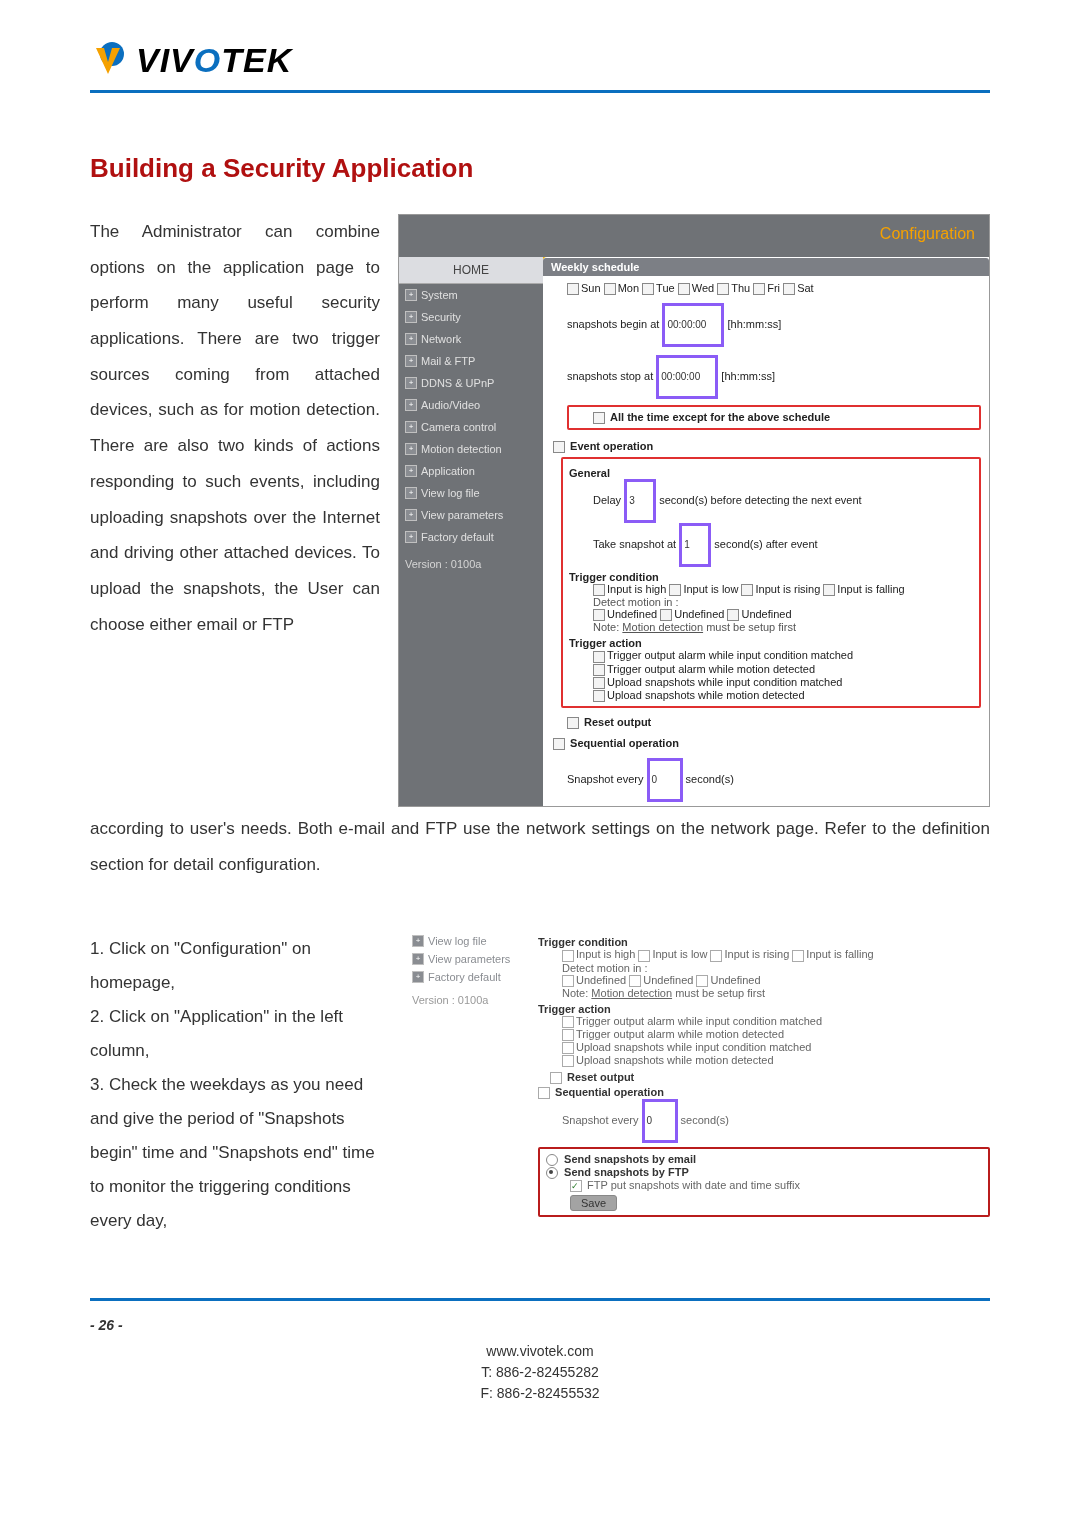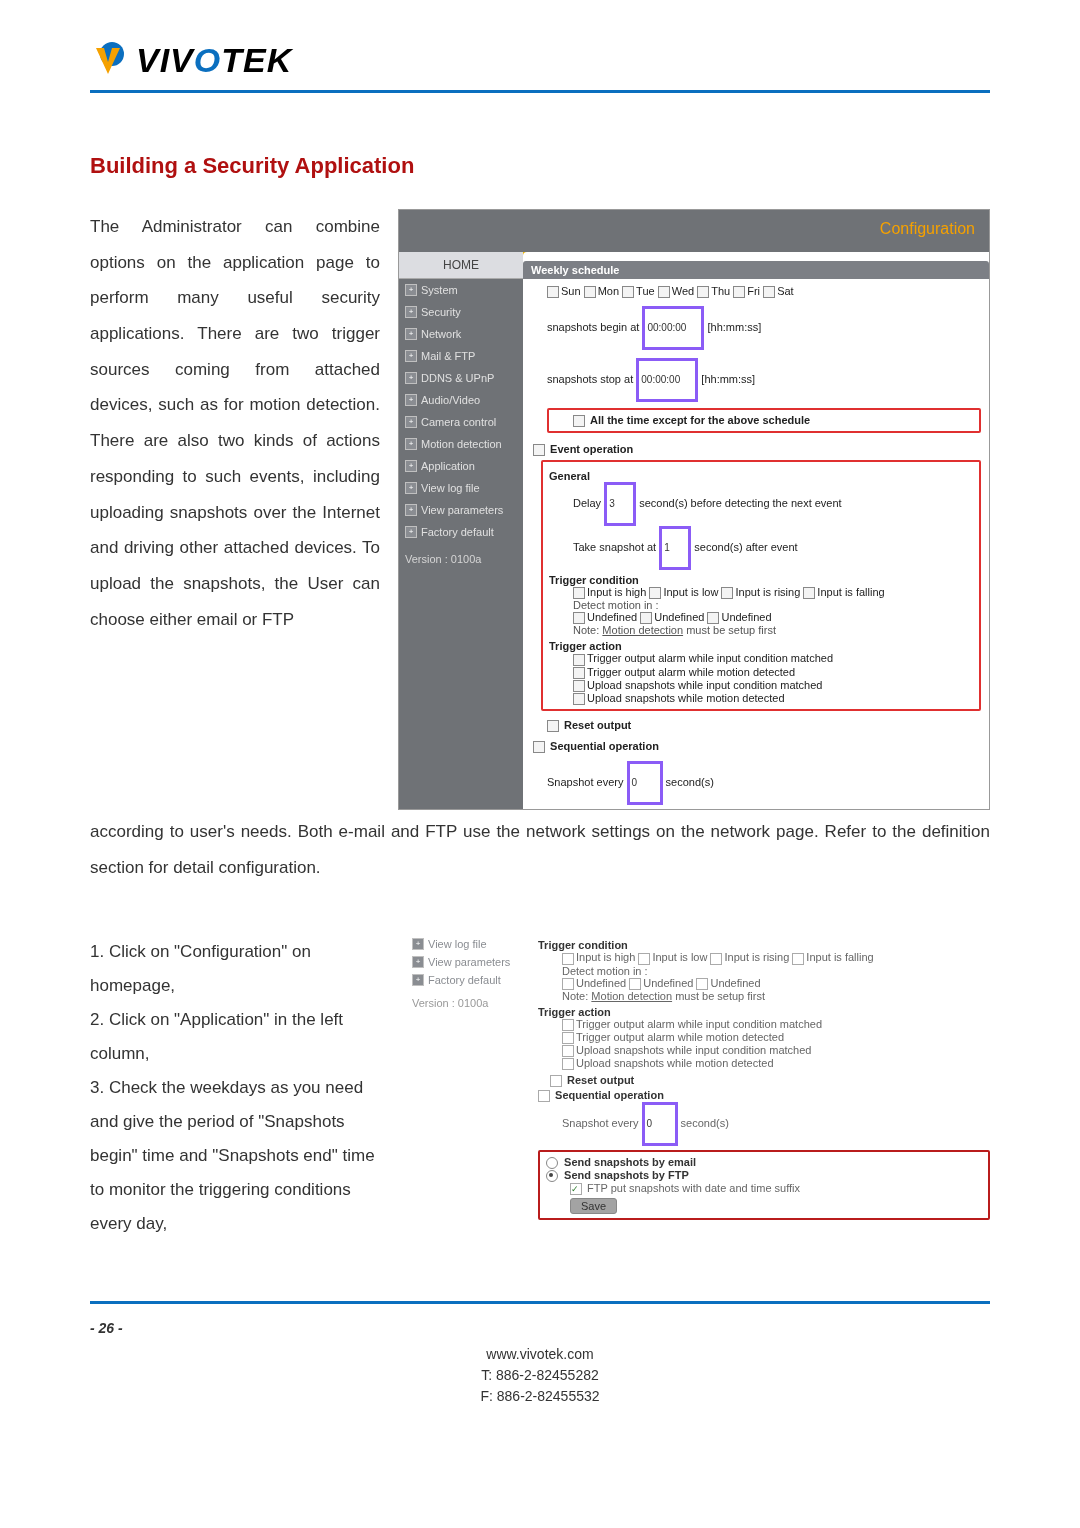--- a/index.html
+++ b/index.html
@@ -37,21 +37,21 @@
   }
   .logo .text-black { color: #000; font-style: italic; }
   .logo .text-blue  { color: #0b6fbf; }
   .top-rule {
     border: none;
     border-top: 3px solid #0b6fbf;
     margin: 6px 0 60px 0;
   }
   h2.section-title {
     color: #b01010;
-    font-size: 22px;
+    font-size: 26px;
     font-weight: bold;
     margin: 0 0 30px 0;
   }
   .main-row {
     display: flex;
     gap: 18px;
   }
   .main-text {
     flex: 0 0 290px;
     font-size: 17px;
@@ -78,21 +78,21 @@
     background: #6f7276;
     text-align: right;
     color: #f5a100;
     font-size: 16px;
     padding: 10px 14px 14px 0;
   }
   .fig1 .body {
     display: flex;
   }
   .fig1 .sidebar {
-    width: 124px;
+    width: 144px;
     background: #6f7276;
     padding: 0 0 10px 0;
   }
   .fig1 .home-link {
     background: #dcdde1;
     color: #444;
     text-align: center;
     padding: 6px 0;
     font-size: 12px;
     border-bottom: 1px solid #aaa;
@@ -131,21 +131,21 @@
   .section {
     padding: 4px 10px 4px 10px;
   }
   .section-gray-title {
     background: #7c7f85;
     color: #fff;
     font-weight: bold;
     padding: 3px 8px;
     font-size: 11px;
     border-radius: 3px 3px 0 0;
-    margin: 9px 0 2px 0;
+    margin: 1px 0 2px 0;
   }
   .cb {
     display: inline-block;
     width: 10px; height: 10px;
     border: 1px solid #888;
     background: #f4f4f4;
     vertical-align: middle;
     margin-right: 2px;
   }
   .tbox {

